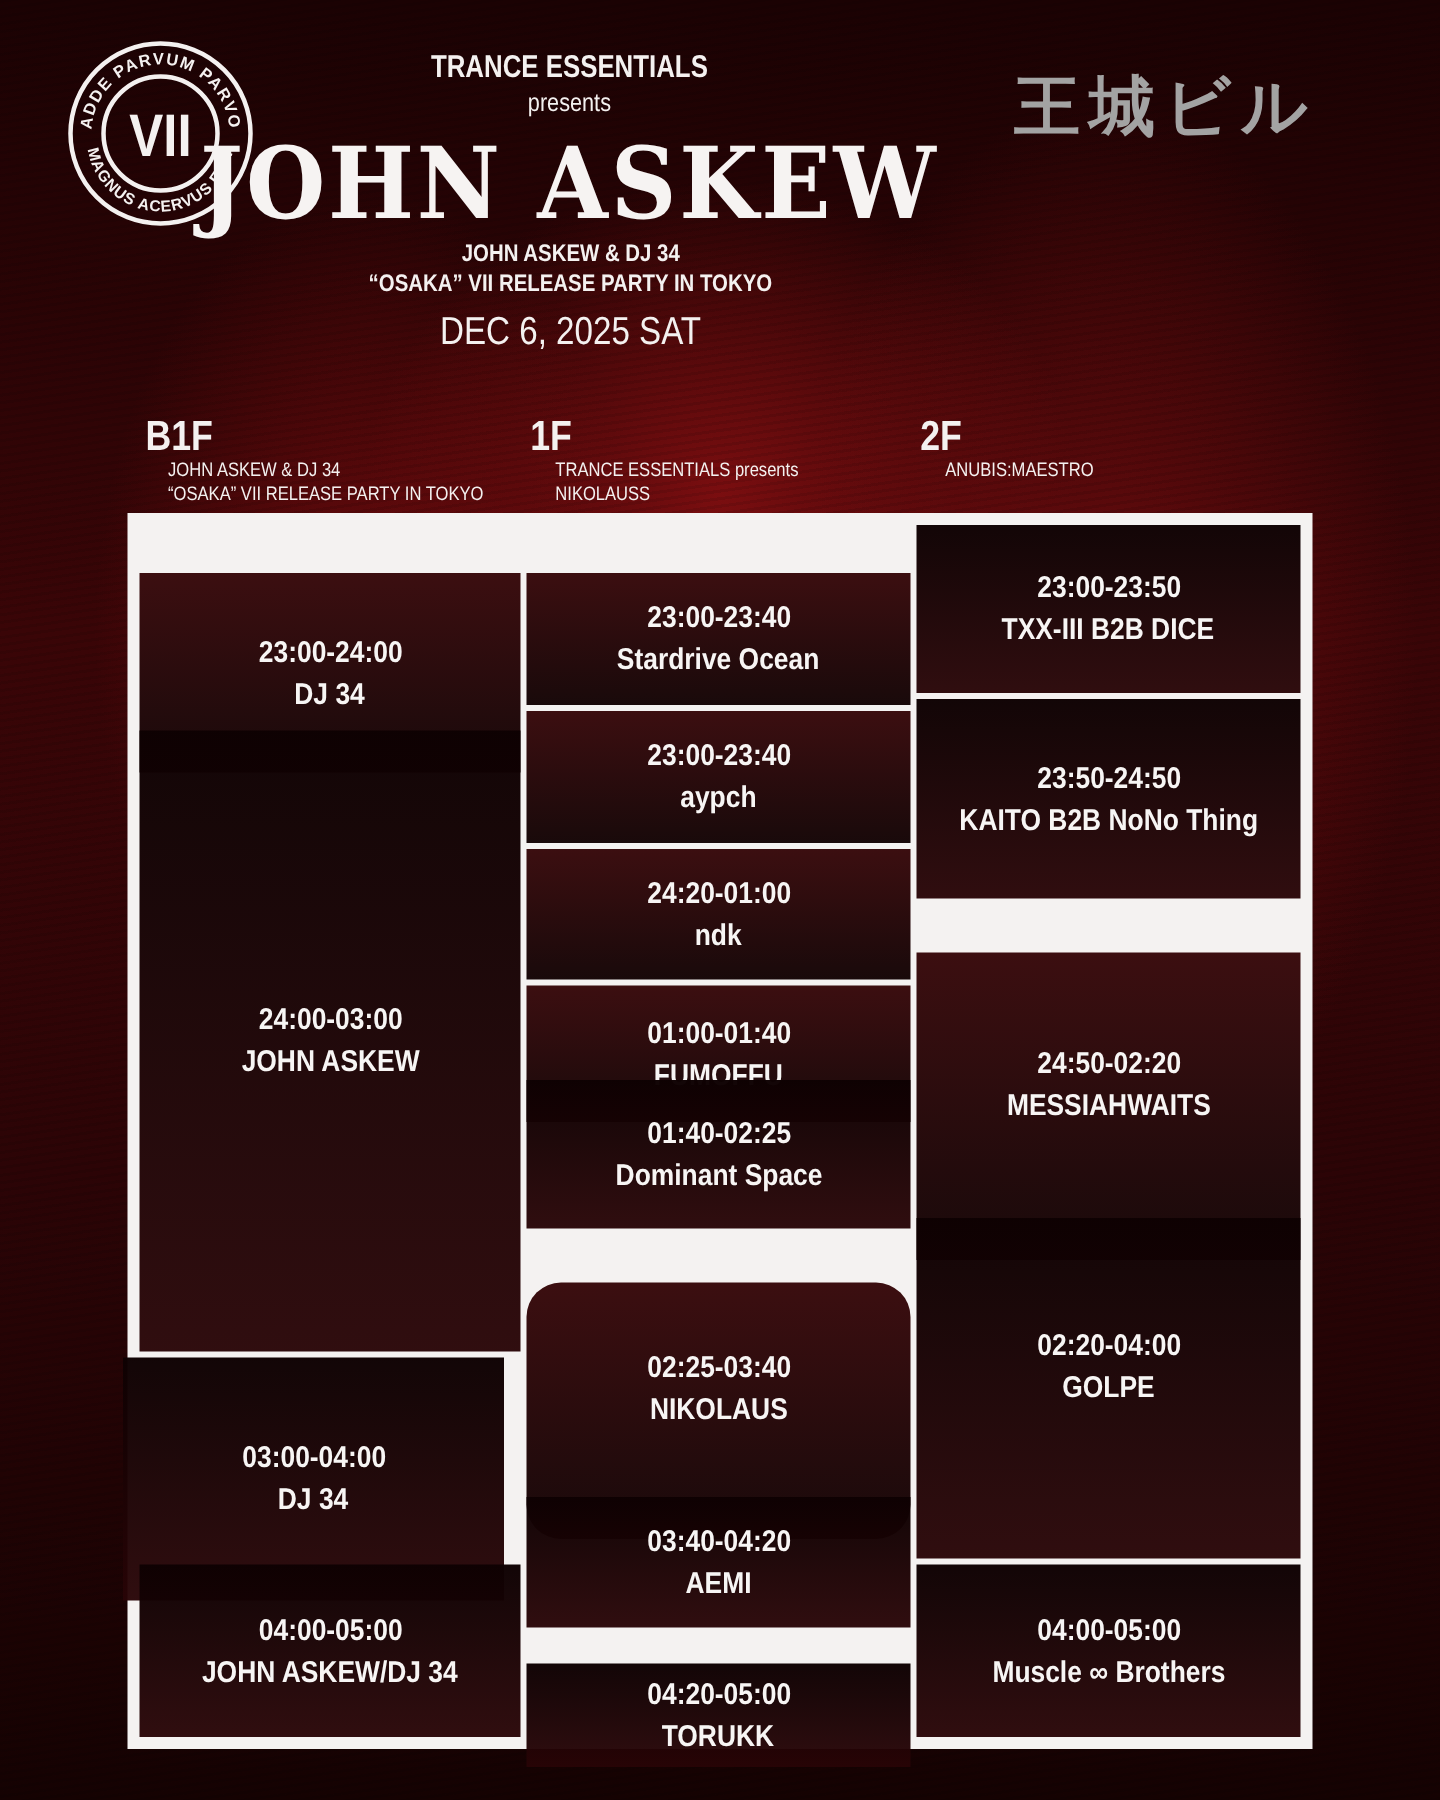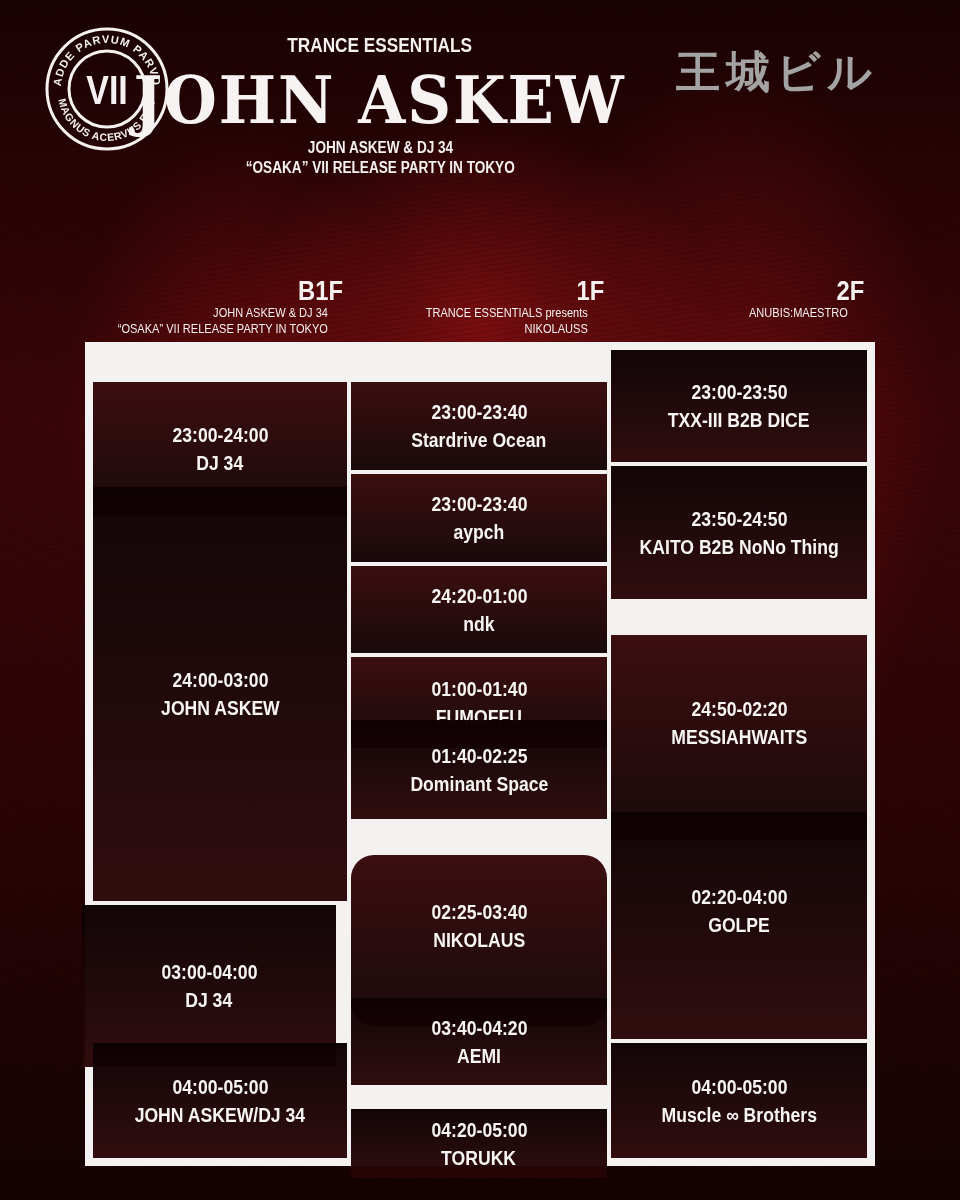--- a/index.html
+++ b/index.html
@@ -39,21 +39,21 @@
   .h-presents { font-size:17px; line-height:22px; transform:scaleX(0.85); display:inline-block; }
   .h-artist {
     margin-top:4px;
     font-family:"DejaVu Serif", serif; font-weight:700; font-size:66px; line-height:76px;
     letter-spacing:2px; transform:scaleX(0.92); display:inline-block; color:#f6f3f2;
   }
   .h-sub { font-size:16px; font-weight:700; line-height:20px; transform:scaleX(0.85); display:inline-block; }
   .h-date { font-size:26px; line-height:32px; margin-top:4px; transform:scaleX(0.85); display:inline-block; }
 
   
-  .floor-hdr { top:277px; text-align:right; }
+  .floor-hdr { top:277px; text-align:left; }
   .floor-hdr .fl { font-size:28px; font-weight:700; line-height:28px; transform:scaleX(0.85); display:inline-block; }
   .floor-hdr .fs { font-size:13px; line-height:16px; transform:scaleX(0.85); display:block; white-space:nowrap; }
 
   
   .frame { left:85px; top:342px; width:790px; height:824px; background:#f4f2f1; }
   .cell {
     position:absolute; background:rgba(20,2,3,0.92);
     display:flex; flex-direction:column; align-items:center; justify-content:center; text-align:center;
     overflow:hidden;
   }
@@ -84,23 +84,25 @@
       <textPath href="#arcBot" startOffset="50%" text-anchor="middle">MAGNUS ACERVUS ERIT</textPath>
     </text>
     <text x="63" y="78" text-anchor="middle" font-family="Liberation Sans, sans-serif" font-weight="700" font-size="40" fill="#f4f1f0" transform="translate(63 0) scale(0.85 1) translate(-63 0)">VII</text>
   </svg>
 </div>
 
 <div class="layer venue">王城ビル</div>
 
 <div class="layer header">
   <div><span class="h-promoter">TRANCE ESSENTIALS</span></div>
+  <div><span class="h-presents">presents</span></div>
   <div><span class="h-artist">JOHN ASKEW</span></div>
   <div><span class="h-sub">JOHN ASKEW &amp; DJ 34</span></div>
   <div><span class="h-sub">“OSAKA” VII RELEASE PARTY IN TOKYO</span></div>
+  <div><span class="h-date">DEC 6, 2025 SAT</span></div>
 </div>
 
 <div class="layer floor-hdr" style="left:93px;width:254px;">
   <span class="fl">B1F</span>
   <span class="fs">JOHN ASKEW &amp; DJ 34</span>
   <span class="fs">“OSAKA” VII RELEASE PARTY IN TOKYO</span>
 </div>
 <div class="layer floor-hdr" style="left:351px;width:256px;">
   <span class="fl">1F</span>
   <span class="fs">TRANCE ESSENTIALS presents</span>

